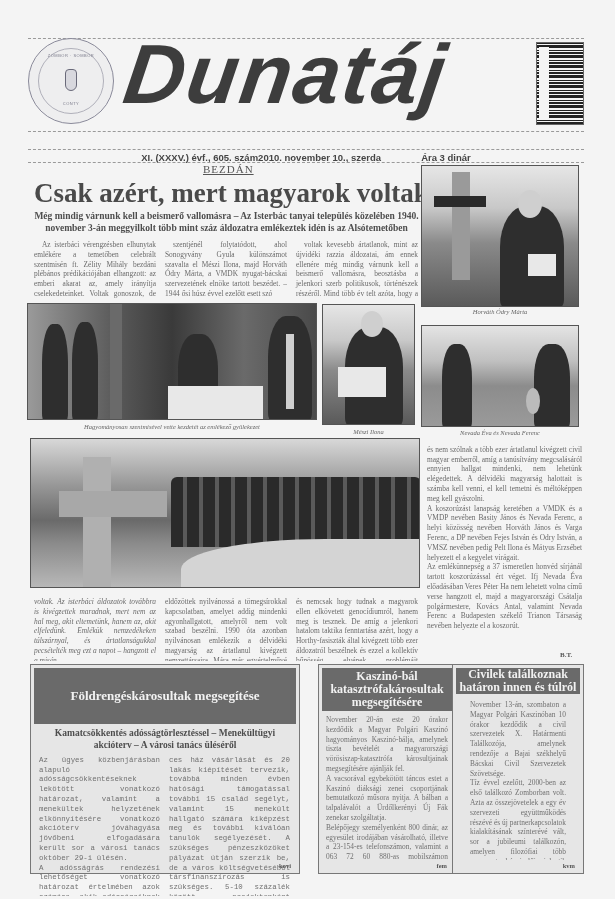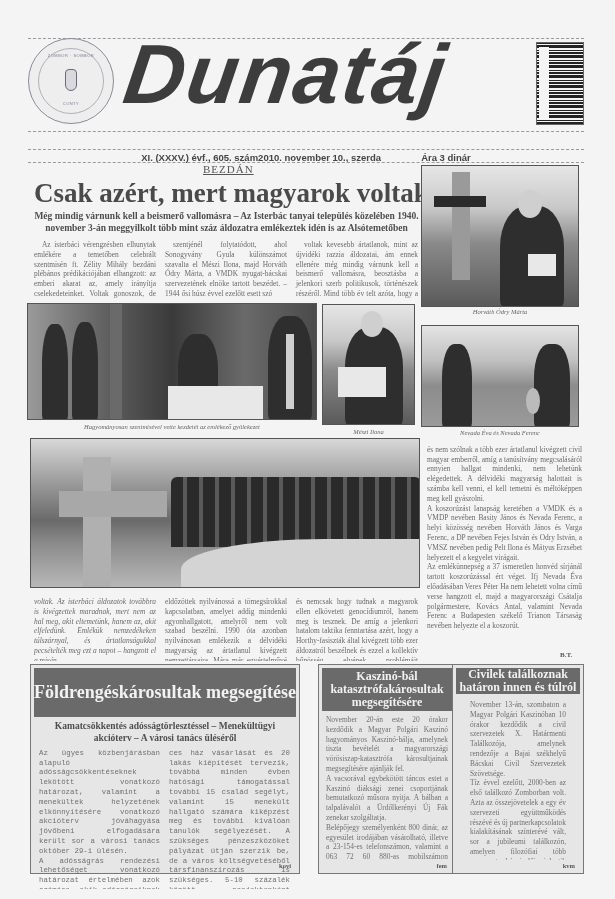--- a/index.html
+++ b/index.html
@@ -136,21 +136,21 @@
   </div>
 
   <div class="col" style="position:absolute; left:427px; top:435px; width:155px; height:225px; overflow:hidden; white-space:pre-line;">
     <span>és nem szólnak a több ezer ártatlanul kivégzett civil magyar emberről, amíg a tanúsítvány megcsalásáról ennyien hallgat mindenki, nem lehetünk elégedettek. A délvidéki magyarság halottait is számba kell venni, el kell temetni és méltóképpen meg kell gyászolni.
    A koszorúzást lanapság keretében a VMDK és a VMDP nevében Basity János és Nevada Ferenc, a helyi közösség nevében Horváth János és Varga Ferenc, a DP nevében Fejes István és Odry István, a VMSZ nevében pedig Pelt Ilona és Mátyus Erzsébet helyezett el a kegyelet virágait.
    Az emlékünnepség a 37 ismeretlen honvéd sírjánál tartott koszorúzással ért véget. Ifj Nevada Éva előadásában Veres Péter Ha nem lehetett volna című verse hangzott el, majd a magyarországi Csátalja polgármestere, Kovács Antal, valamint Nevada Ferenc a Budapesten székelő Trianon Társaság nevében helyezte el a koszorút.</span>
   </div>
   <div style="position:absolute; left:560px; top:651px; font-size:7px; font-weight:bold; color:#555;">B.T.</div>
 
   <div class="box" style="left:30px; top:664px; width:270px; height:210px;">
-    <div class="bar" style="font-size:18px; padding:14px 0;">Földrengéskárosultak megsegítése</div>
+    <div class="bar" style="font-size:13px; padding:20px 0;">Földrengéskárosultak megsegítése</div>
     <div class="sub">Kamatcsökkentés adósságtörlesztéssel – Menekültügyi akcióterv – A városi tanács üléséről</div>
     <div class="cols" style="position:relative; margin:0 8px; height:140px; overflow:hidden; width:252px;font-family:Liberation Mono, monospace;">
       <div class="col" style="width:121px; white-space:pre-line;">Az ügyes közbenjárásban alapuló adósságcsökkentéseknek lekötött vonatkozó határozat, valamint a menekültek helyzetének elkönnyítésére vonatkozó akcióterv jóváhagyása jövőbeni elfogadására került sor a városi tanács október 29-i ülésén.
    A adósságrás rendezési lehetőséget vonatkozó határozat értelmében azok számára, akik adósságaiknak több mint 50 százalékát törlesztik, a kamat automatikusan csökken arányosan a befizetett adóssággal.
    Zlatko Mišković menekültügyi biztos elmondta, idén projektumok révén 120 ezer eurót gyűjtöttek be a Zombor területén tartózkodó 2 500 menekült számára. A 2011 és 2012 közötti időszakban 5 ker</div>
       <div class="col" style="width:121px; white-space:pre-line;">ces ház vásárlását és 20 lakás kiépítését tervezik, továbbá minden évben hatósági támogatással további 15 család segélyt, valamint 15 menekült hallgató számára kiképzést meg és további kiválóan tanulók segélyezését. A szükséges pénzeszközöket pályázat útján szerzik be, de a város költségvetéséből társfinanszírozás is szükséges. 5-10 százalék között projektenként számítanak meg.
    A tavaszi ciklusában 100-ik ülésen egyhangú döntés született arról, hogy a királyvölgyi földrengéskárosultak a városi önkormányzat megsegíti 100 000 dinárral. Elhangzott, a súlyos gazdasági-pénzügyi helyzet ellenére a szolidaritás szükségessége siker felül.</div>
     </div>
     <div style="position:absolute; right:8px; bottom:4px; font-size:6.5px; font-weight:bold; color:#555;">kovi</div>
   </div>

